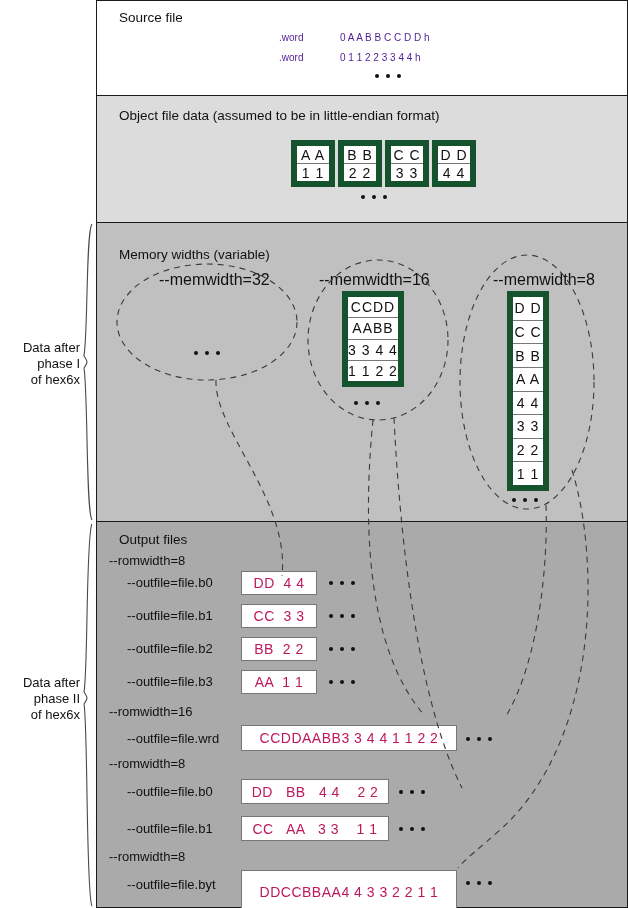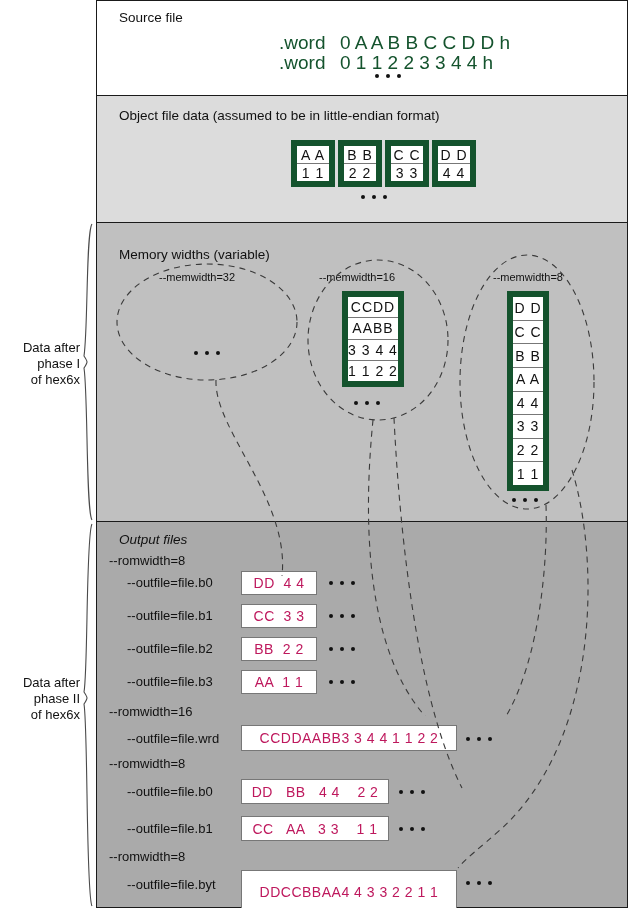--- a/index.html
+++ b/index.html
@@ -77,28 +77,28 @@
   }
   .dots i{
     display:block;
     width:4px;height:4px;
     border-radius:50%;
     background:#111;
   }
   
   .srcrow{
     position:absolute;
-    font-size:19px;
-    color:#14532d;
+    font-size:10px;
+    color:#4c1d95;
     white-space:pre;
   }
   
   .mwlabel{
     position:absolute;
-    font-size:11px;
+    font-size:16px;
     color:#111;
     white-space:nowrap;
   }
   .outlabel{
     position:absolute;
     font-size:13px;
     color:#111;
     white-space:nowrap;
   }
   
@@ -211,21 +211,21 @@
       <div class="cell">1 1</div>
     </div>
     <div class="dots" style="top:275px;left:415px;">
         <i></i>
         <i></i>
         <i></i>
       </div>
   </div>
 
   <div class="panel" id="panel-output">
-    <div class="panel-title" style="top:10px;font-style:italic;">Output files</div>
+    <div class="panel-title" style="top:10px;">Output files</div>
 
     <div class="outlabel" style="top:31px;left:12px;">--romwidth=8</div>
 
     <div class="outlabel" style="top:53px;left:30px;">--outfile=file.b0</div>
     <div class="wordbox" style="left:144px;top:49px;width:76px;height:24px;">DD  4 4</div>
     <div class="dots" style="top:59px;left:232px;">
         <i></i>
         <i></i>
         <i></i>
       </div>

